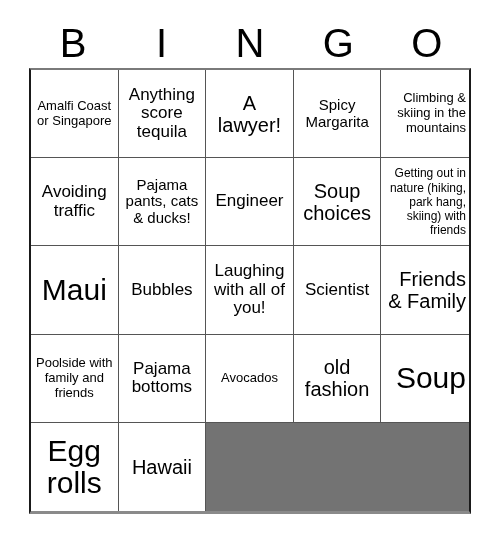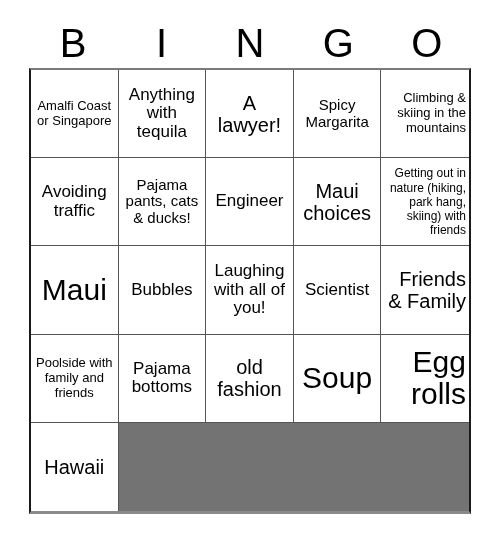--- a/index.html
+++ b/index.html
@@ -101,21 +101,21 @@
     <div class="header-cell">G</div>
     <div class="header-cell">O</div>
   </div>
 
   <div id="grid">
 
     <div class="cell fs-xs">
       <span class="cell-text">Amalfi Coast or Singapore</span>
     </div>
     <div class="cell fs-m">
-      <span class="cell-text">Anything with tequila</span>
+      <span class="cell-text">Anything score tequila</span>
     </div>
     <div class="cell fs-l">
       <span class="cell-text">A lawyer!</span>
     </div>
     <div class="cell fs-s">
       <span class="cell-text">Spicy Margarita</span>
     </div>
 
     <div class="cell fs-xs">
       <span class="cell-text">Climbing &amp; skiing in the mountains</span>
@@ -123,21 +123,21 @@
     <div class="cell fs-m">
       <span class="cell-text">Avoiding traffic</span>
     </div>
     <div class="cell fs-s">
       <span class="cell-text">Pajama pants, cats &amp; ducks!</span>
     </div>
     <div class="cell fs-m">
       <span class="cell-text">Engineer</span>
     </div>
     <div class="cell fs-l">
-      <span class="cell-text">Maui choices</span>
+      <span class="cell-text">Soup choices</span>
     </div>
 
     <div class="cell fs-xxs">
       <span class="cell-text">Getting out in nature (hiking, park hang, skiing) with friends</span>
     </div>
     <div class="cell fs-xxl">
       <span class="cell-text">Maui</span>
     </div>
     <div class="cell fs-m">
       <span class="cell-text">Bubbles</span>
@@ -152,20 +152,23 @@
     <div class="cell fs-l">
       <span class="cell-text">Friends &amp; Family</span>
     </div>
     <div class="cell fs-xs">
       <span class="cell-text">Poolside with family and friends</span>
     </div>
     <div class="cell fs-m">
       <span class="cell-text">Pajama bottoms</span>
     </div>
 
+    <div class="cell fs-xs">
+      <span class="cell-text">Avocados</span>
+    </div>
     <div class="cell fs-l">
       <span class="cell-text">old fashion</span>
     </div>
     <div class="cell fs-xxl">
       <span class="cell-text">Soup</span>
     </div>
     <div class="cell fs-xxl">
       <span class="cell-text">Egg rolls</span>
     </div>
     <div class="cell fs-l">

